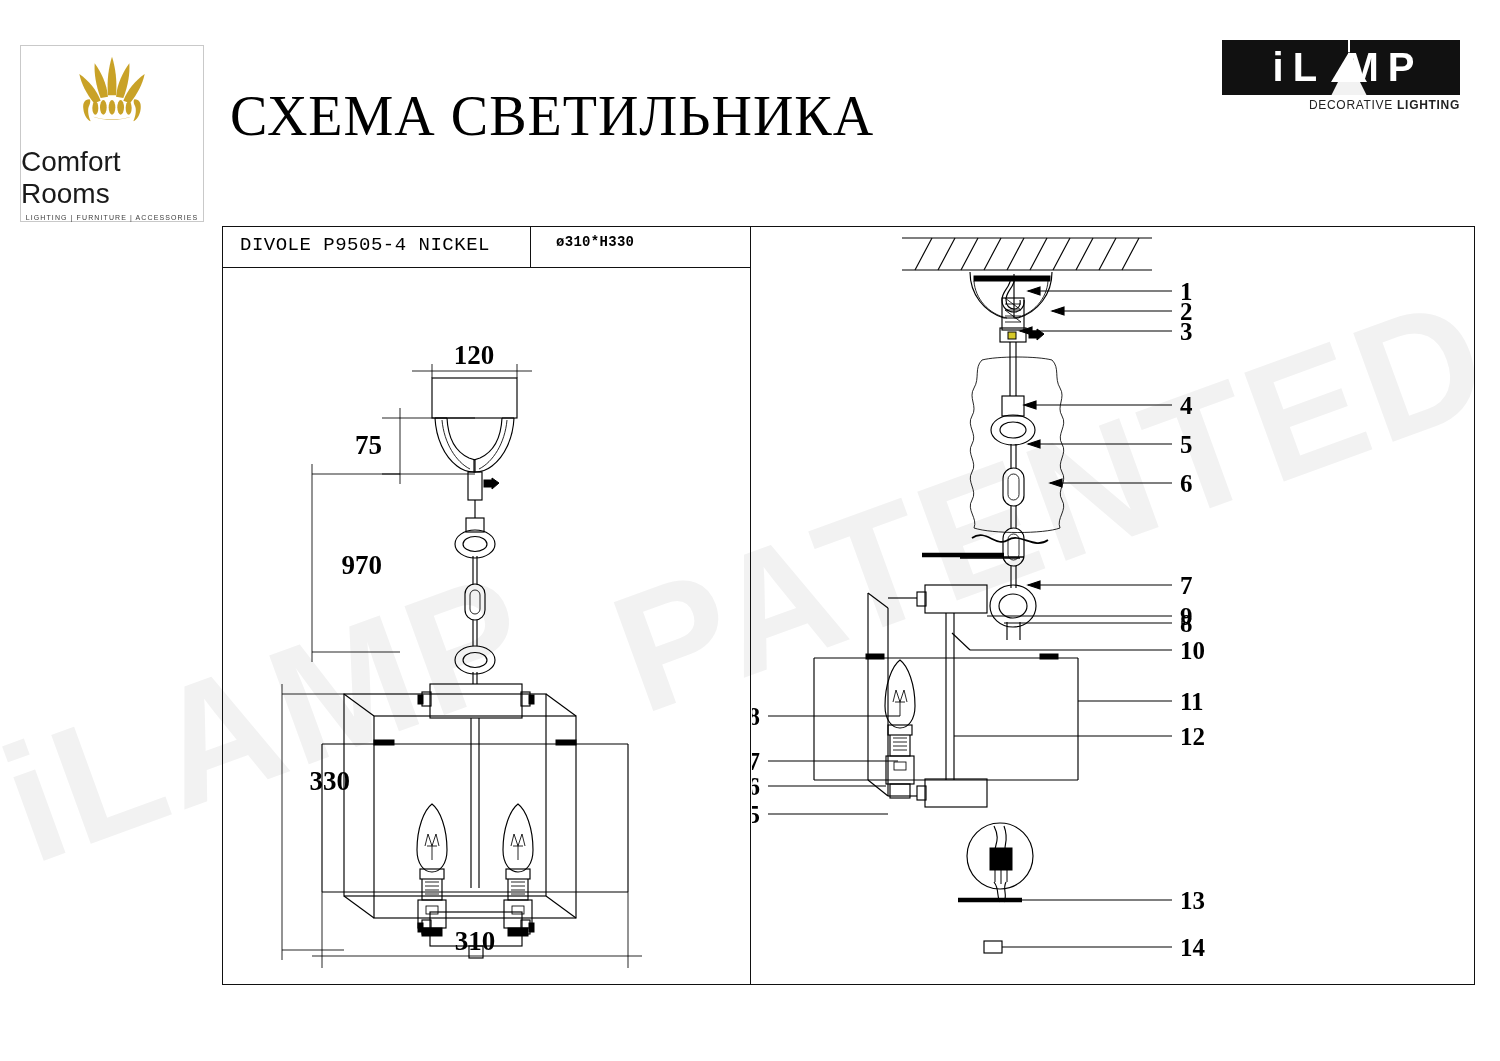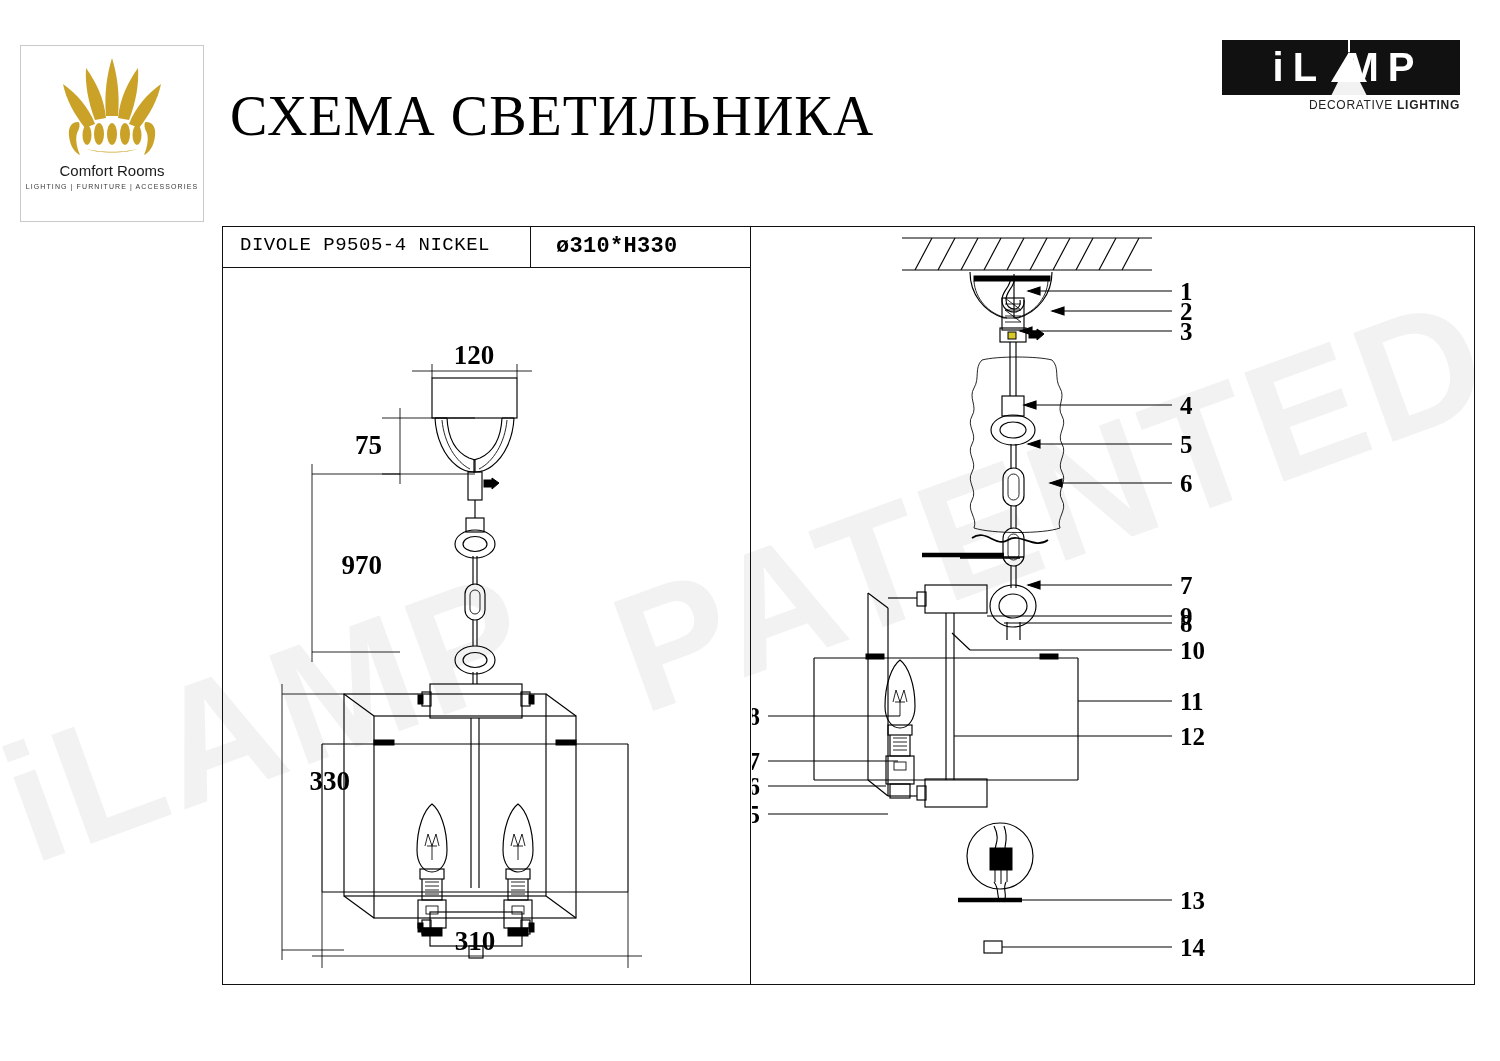--- a/index.html
+++ b/index.html
@@ -13,22 +13,22 @@
              font-family:"Liberation Sans",sans-serif;white-space:nowrap;
              letter-spacing:4px;}
   #wm1{font-size:168px;left:-20px;top:720px;transform:rotate(-20deg);transform-origin:left top;}
   #wm2{font-size:168px;left:590px;top:570px;transform:rotate(-20deg);transform-origin:left top;}
 
   
   #logo-box{position:absolute;left:20px;top:45px;width:182px;height:175px;
             border:1px solid #c9c9c9;background:#fff;z-index:3;
             display:flex;flex-direction:column;align-items:center;justify-content:flex-start;}
   #logo-crown{margin-top:8px;}
-  #logo-name{font-family:"Liberation Sans",sans-serif;font-size:15px;color:#1a1a1a;
-             letter-spacing:0px;margin-top:0;}
+  #logo-name{font-family:"Liberation Sans",sans-serif;font-size:28px;color:#1a1a1a;
+             letter-spacing:0px;margin-top:20px;}
   #logo-tag{font-family:"Liberation Sans",sans-serif;font-size:7px;color:#3a3a3a;
             letter-spacing:1.1px;margin-top:4px;}
 
   
   #ilamp-box{position:absolute;left:1222px;top:40px;width:238px;height:60px;z-index:3;}
   #ilamp-black{position:absolute;left:0;top:0;width:238px;height:55px;background:#111111;}
   #ilamp-text{position:absolute;left:0;top:0;width:238px;height:55px;
               font-family:"Liberation Sans",sans-serif;font-weight:bold;color:#ffffff;
               font-size:40px;letter-spacing:9px;display:flex;align-items:center;
               justify-content:center;padding-left:14px;box-sizing:border-box;}
@@ -47,21 +47,21 @@
          border:1.6px solid #111;box-sizing:border-box;background:transparent;z-index:2;}
   #frame-divider{position:absolute;left:750px;top:226px;width:0;height:759px;
                  border-left:1.6px solid #111;z-index:2;}
   #hdr-row{position:absolute;left:222px;top:226px;width:529px;height:42px;
            border-bottom:1.6px solid #111;box-sizing:border-box;z-index:2;}
   #hdr-div{position:absolute;left:530px;top:226px;width:0;height:42px;
            border-left:1.6px solid #111;z-index:2;}
   #hdr-name{position:absolute;left:240px;top:234px;font-family:"Liberation Mono",monospace;
             font-weight:normal;font-size:19px;color:#000;letter-spacing:0.5px;z-index:3;}
   #hdr-size{position:absolute;left:556px;top:234px;font-family:"Liberation Mono",monospace;
-            font-weight:bold;font-size:22px;color:#000;letter-spacing:0.3px;z-index:3;}
+            font-weight:bold;font-size:14px;color:#000;letter-spacing:0.3px;z-index:3;}
 
   
   .dwg{position:absolute;z-index:3;}
   #left-dwg{left:222px;top:268px;}
   #right-dwg{left:752px;top:228px;}
 
   .ln{fill:none;stroke:#000;stroke-width:1.15;}
   .ln-th{fill:none;stroke:#000;stroke-width:1.7;}
   .ln-thin{fill:none;stroke:#000;stroke-width:0.85;}
   .fillblk{fill:#000;stroke:#000;stroke-width:1;}

